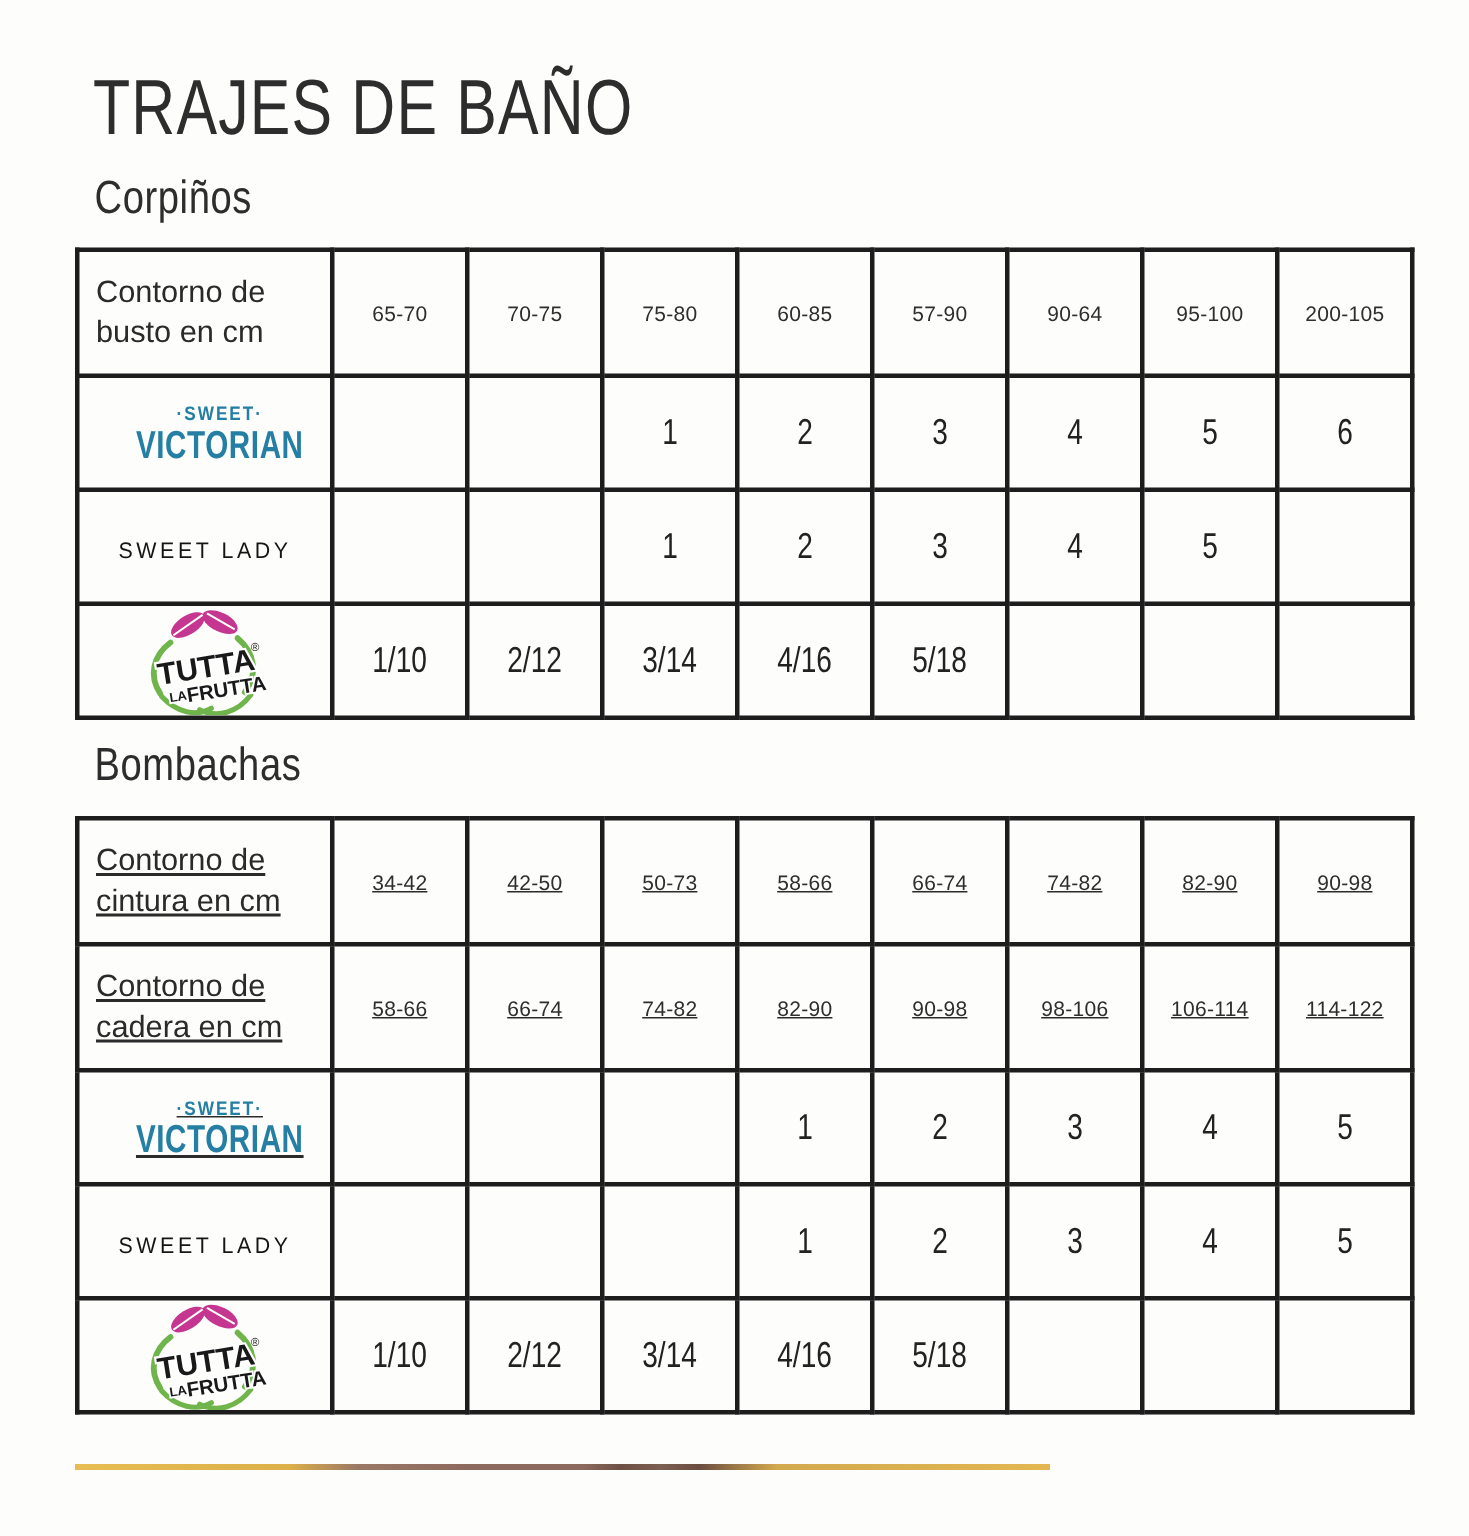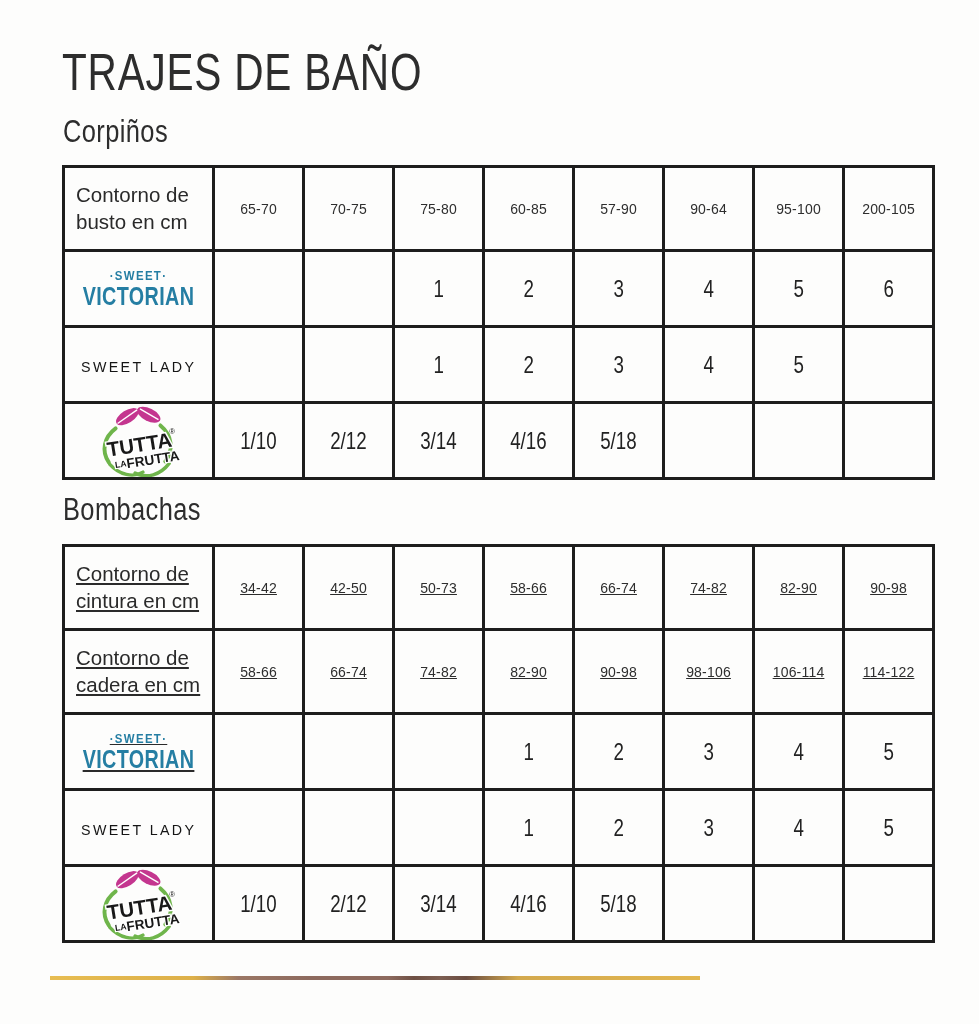--- a/index.html
+++ b/index.html
@@ -22,21 +22,21 @@
     position:absolute;left:63px;
     font-size:31px;font-weight:300;letter-spacing:0.5px;
     transform:scaleX(0.82);transform-origin:left top;
     white-space:nowrap;color:#2d2d2d;
   }
   #sec-corpinos{top:114px;}
   #sec-bombachas{top:492px;}
 
   
   table{
-    position:absolute;left:62px;
+    position:absolute;left:50px;
     border-collapse:collapse;table-layout:fixed;
   }
   #corpinos-table{top:165px;}
   #bombachas-table{top:544px;text-decoration:underline;}
   td{
     border:3px solid #1d1d1d;
     padding:0;
     text-align:center;vertical-align:middle;
     font-size:22px;color:#2e2e2e;
     height:73px;
@@ -51,21 +51,21 @@
     font-size:20.5px;line-height:1.28;color:#2a2a2a;
   }
   .range{font-size:14px;letter-spacing:0.2px;}
   .num{
     display:inline-block;
     font-size:24px;font-weight:400;color:#222;
     transform:scaleX(0.78);
   }
 
   
-  .sv-logo{color:#257ea3;line-height:1;}
+  .sv-logo{color:#257ea3;line-height:1;padding-left:20px;}
   .sv-top{
     display:block;font-size:13px;font-weight:bold;
     letter-spacing:1.5px;transform:scaleX(0.88);
   }
   .sv-name{
     display:block;font-size:26px;font-weight:bold;
     letter-spacing:0.5px;margin-top:1px;transform:scaleX(0.76);
   }
 
   

